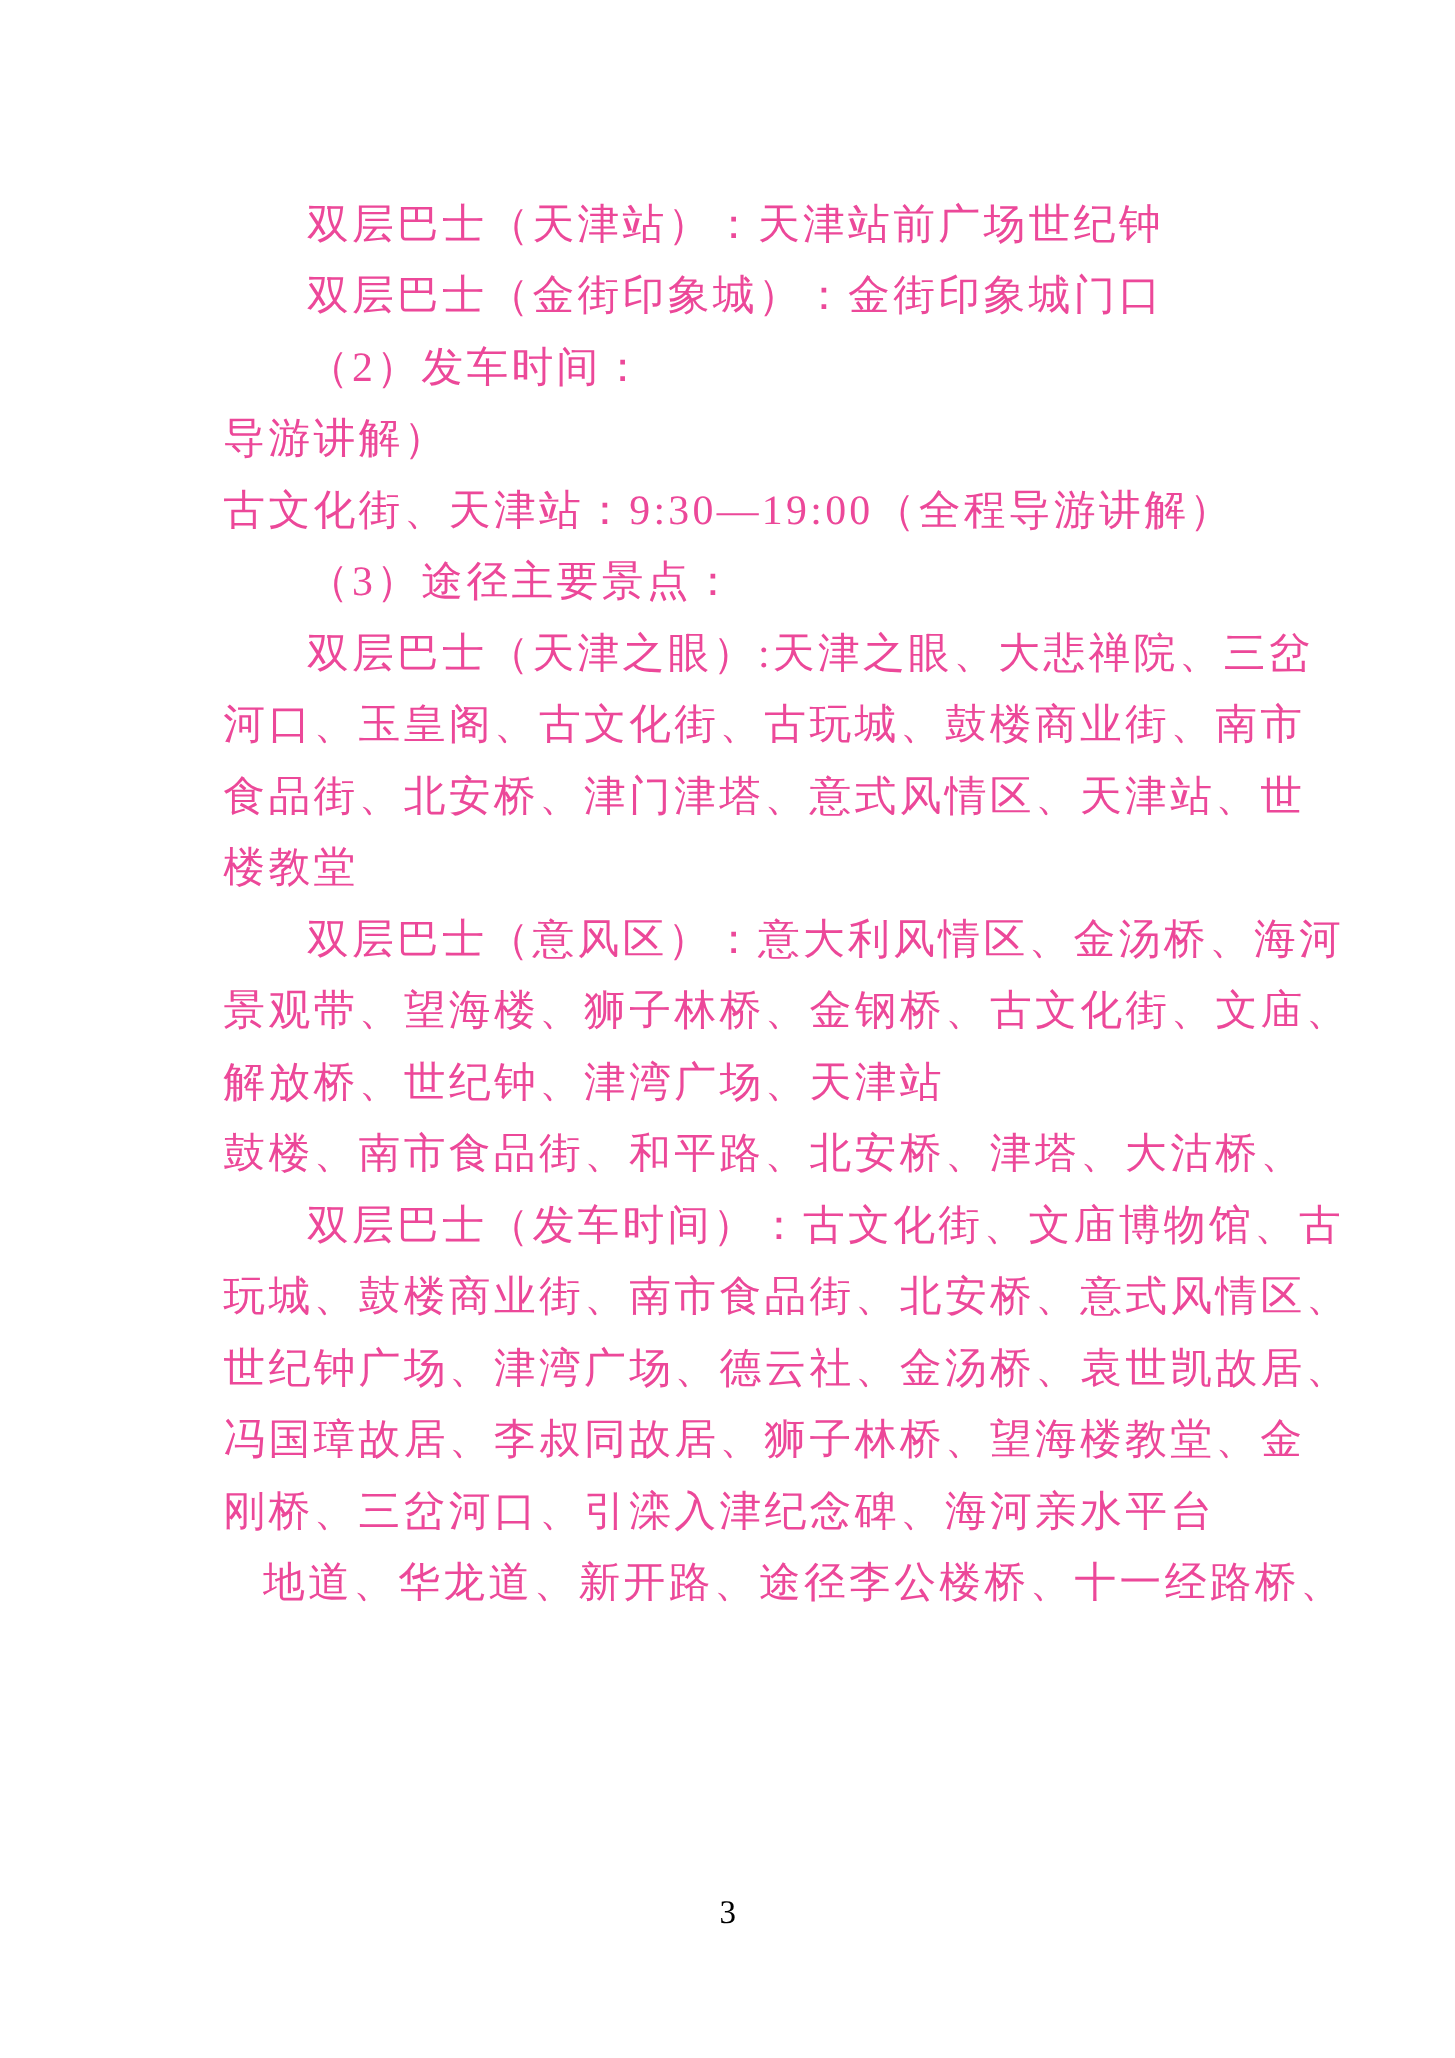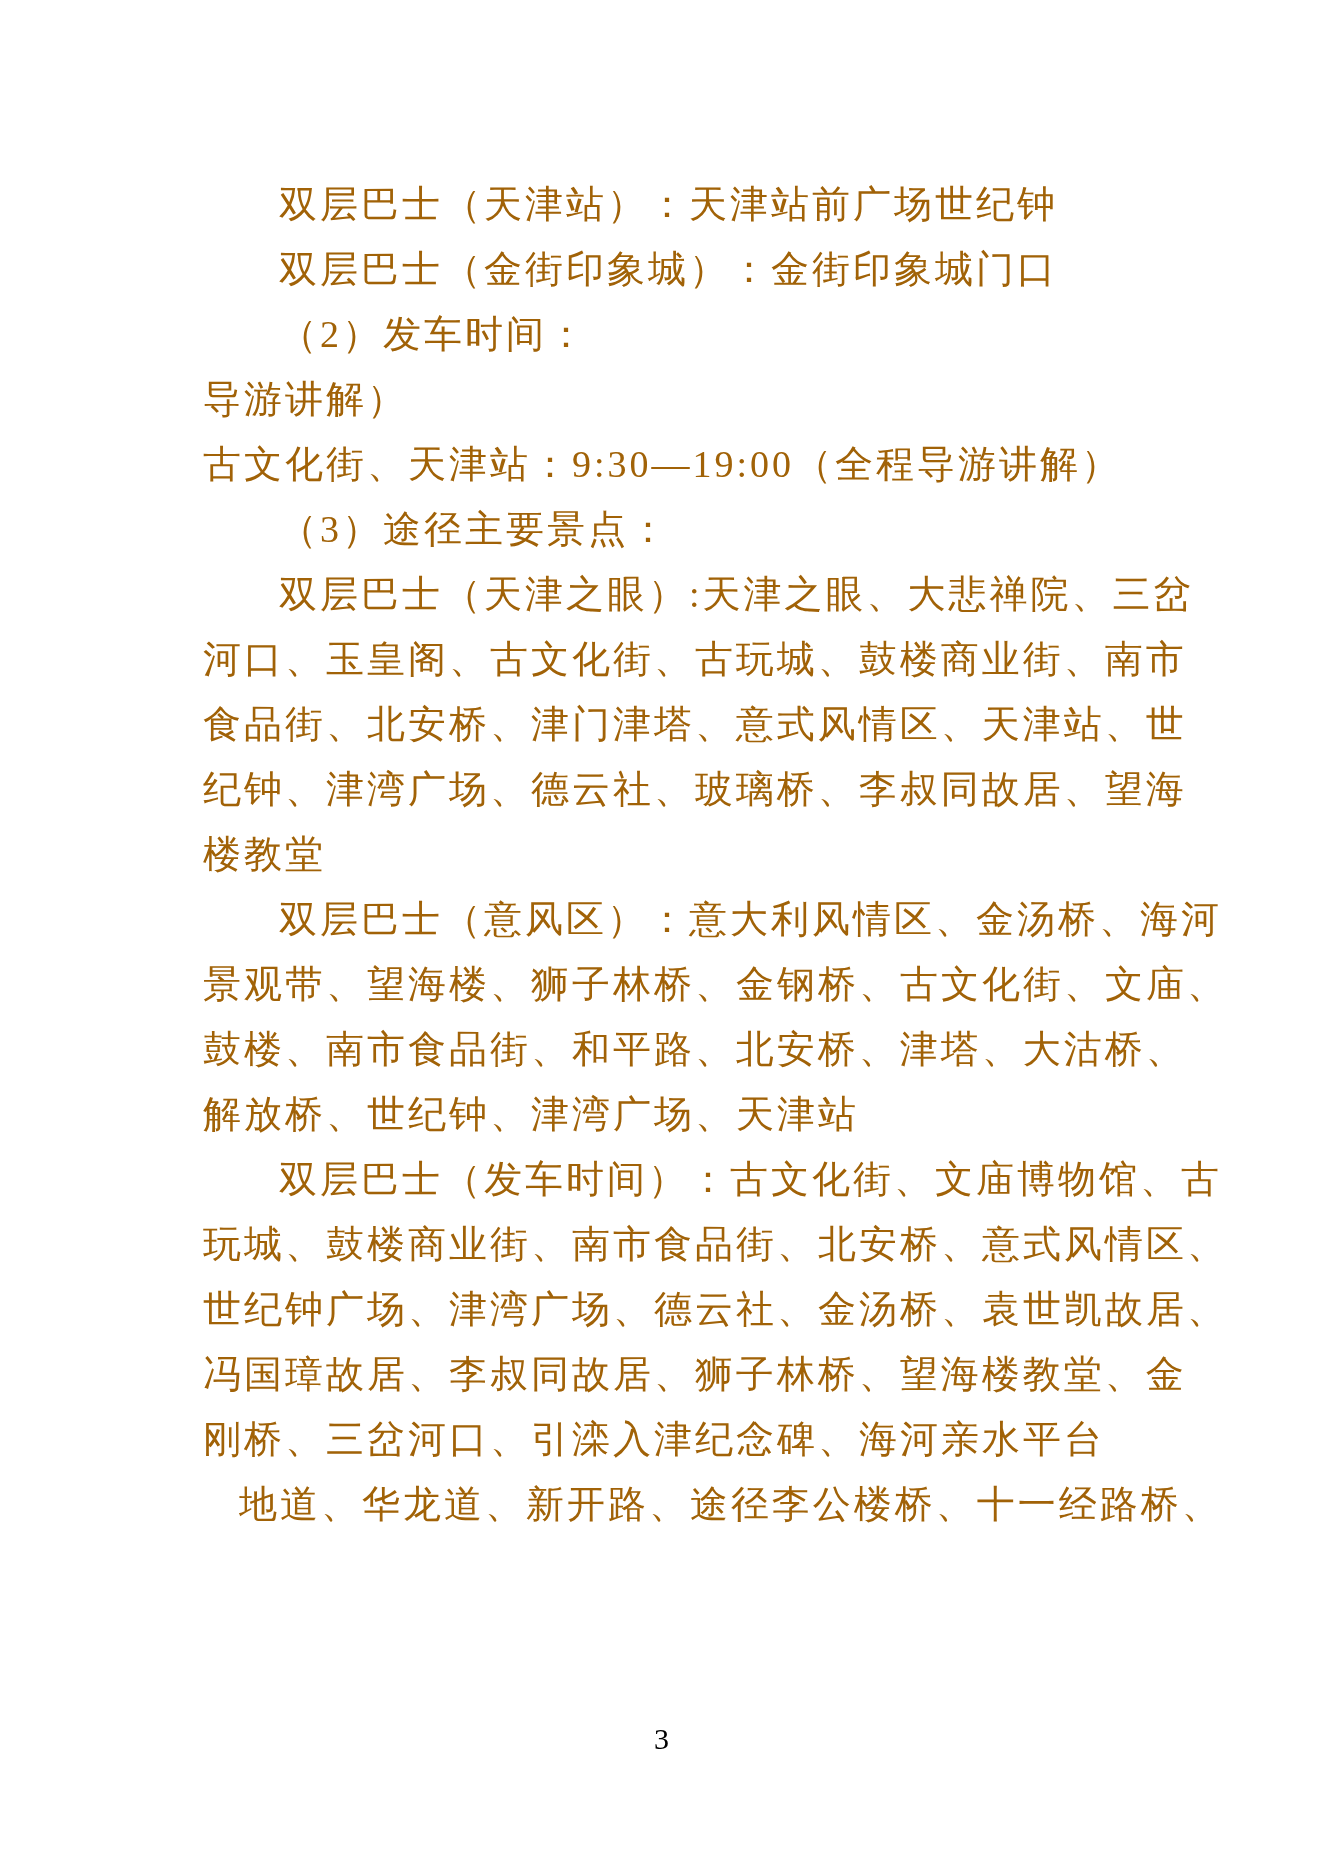--- a/index.html
+++ b/index.html
@@ -20,21 +20,21 @@
     position: absolute;
     left: 203px;
     top: 172px;
     width: 920px;
   }
   .line {
     height: 65px;
     line-height: 65px;
     font-size: 38px;
     white-space: nowrap;
-    color: #a16207;
+    color: #ec4899;
   }
   .line.indent {
     padding-left: 76px;
   }
   .line .txt {
     display: inline-block;
     letter-spacing: 3px;
     white-space: nowrap;
   }
   .page-number {
@@ -55,26 +55,25 @@
   <div class="content">
       <div class="line indent"><span class="txt">双层巴士（天津站）：天津站前广场世纪钟</span></div>
       <div class="line indent"><span class="txt">双层巴士（金街印象城）：金街印象城门口</span></div>
       <div class="line indent"><span class="txt">（2）发车时间：</span></div>
       <div class="line"><span class="txt">导游讲解）</span></div>
       <div class="line"><span class="txt">古文化街、天津站：9:30—19:00（全程导游讲解）</span></div>
       <div class="line indent"><span class="txt">（3）途径主要景点：</span></div>
       <div class="line indent"><span class="txt" style="letter-spacing: 3px;">双层巴士（天津之眼）:天津之眼、大悲禅院、三岔</span></div>
       <div class="line"><span class="txt" style="letter-spacing: 2.99px;">河口、玉皇阁、古文化街、古玩城、鼓楼商业街、南市</span></div>
       <div class="line"><span class="txt" style="letter-spacing: 2.99px;">食品街、北安桥、津门津塔、意式风情区、天津站、世</span></div>
-      <div class="line"><span class="txt" style="letter-spacing: 2.99px;">纪钟、津湾广场、德云社、玻璃桥、李叔同故居、望海</span></div>
       <div class="line"><span class="txt">楼教堂</span></div>
       <div class="line indent"><span class="txt" style="letter-spacing: 3px;">双层巴士（意风区）：意大利风情区、金汤桥、海河</span></div>
       <div class="line"><span class="txt" style="letter-spacing: 3px;">景观带、望海楼、狮子林桥、金钢桥、古文化街、文庙、</span></div>
+      <div class="line"><span class="txt">解放桥、世纪钟、津湾广场、天津站</span></div>
       <div class="line"><span class="txt" style="letter-spacing: 2.99px;">鼓楼、南市食品街、和平路、北安桥、津塔、大沽桥、</span></div>
-      <div class="line"><span class="txt">解放桥、世纪钟、津湾广场、天津站</span></div>
       <div class="line indent"><span class="txt" style="letter-spacing: 3px;">双层巴士（发车时间）：古文化街、文庙博物馆、古</span></div>
       <div class="line"><span class="txt" style="letter-spacing: 3px;">玩城、鼓楼商业街、南市食品街、北安桥、意式风情区、</span></div>
       <div class="line"><span class="txt" style="letter-spacing: 3px;">世纪钟广场、津湾广场、德云社、金汤桥、袁世凯故居、</span></div>
       <div class="line"><span class="txt" style="letter-spacing: 2.99px;">冯国璋故居、李叔同故居、狮子林桥、望海楼教堂、金</span></div>
       <div class="line"><span class="txt">刚桥、三岔河口、引滦入津纪念碑、海河亲水平台</span></div>
       <div class="line"><span class="txt" style="letter-spacing: 2.99px; margin-left: 36px;">地道、华龙道、新开路、途径李公楼桥、十一经路桥、</span></div>
     </div>
   <div class="page-number">3</div>
 </div>
 

